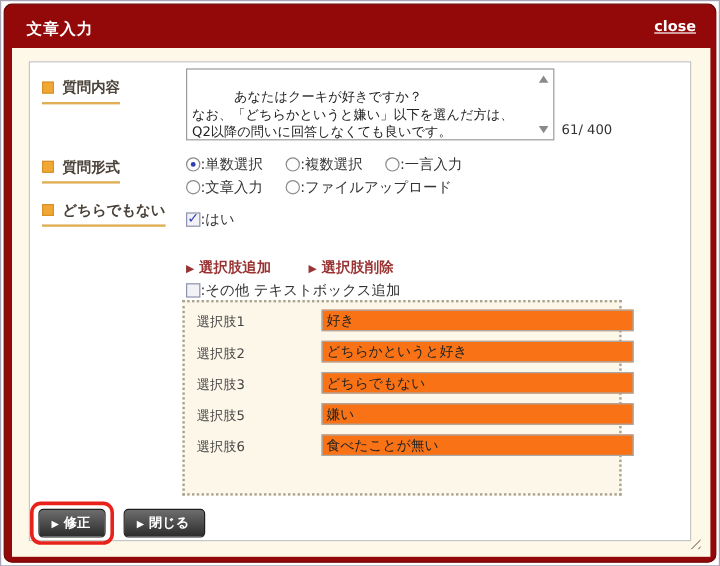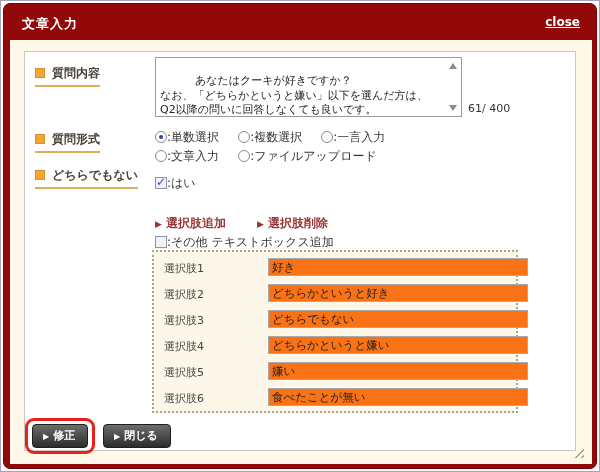--- a/index.html
+++ b/index.html
@@ -124,24 +124,20 @@
           </div>
           <div class="choice-row">
             <span class="choice-label">選択肢2</span>
             <input class="choice-input" value="どちらかというと好き" style="">
           </div>
           <div class="choice-row">
             <span class="choice-label">選択肢3</span>
             <input class="choice-input" value="どちらでもない" style="">
           </div>
           <div class="choice-row">
-            <span class="choice-label">選択肢4</span>
-            <input class="choice-input" value="どちらかというと嫌い" style="">
-          </div>
-          <div class="choice-row">
             <span class="choice-label">選択肢5</span>
             <input class="choice-input" value="嫌い" style="">
           </div>
           <div class="choice-row">
             <span class="choice-label">選択肢6</span>
             <input class="choice-input" value="食べたことが無い" style="">
           </div>
         </div>
 
         <div class="submit-wrap">

